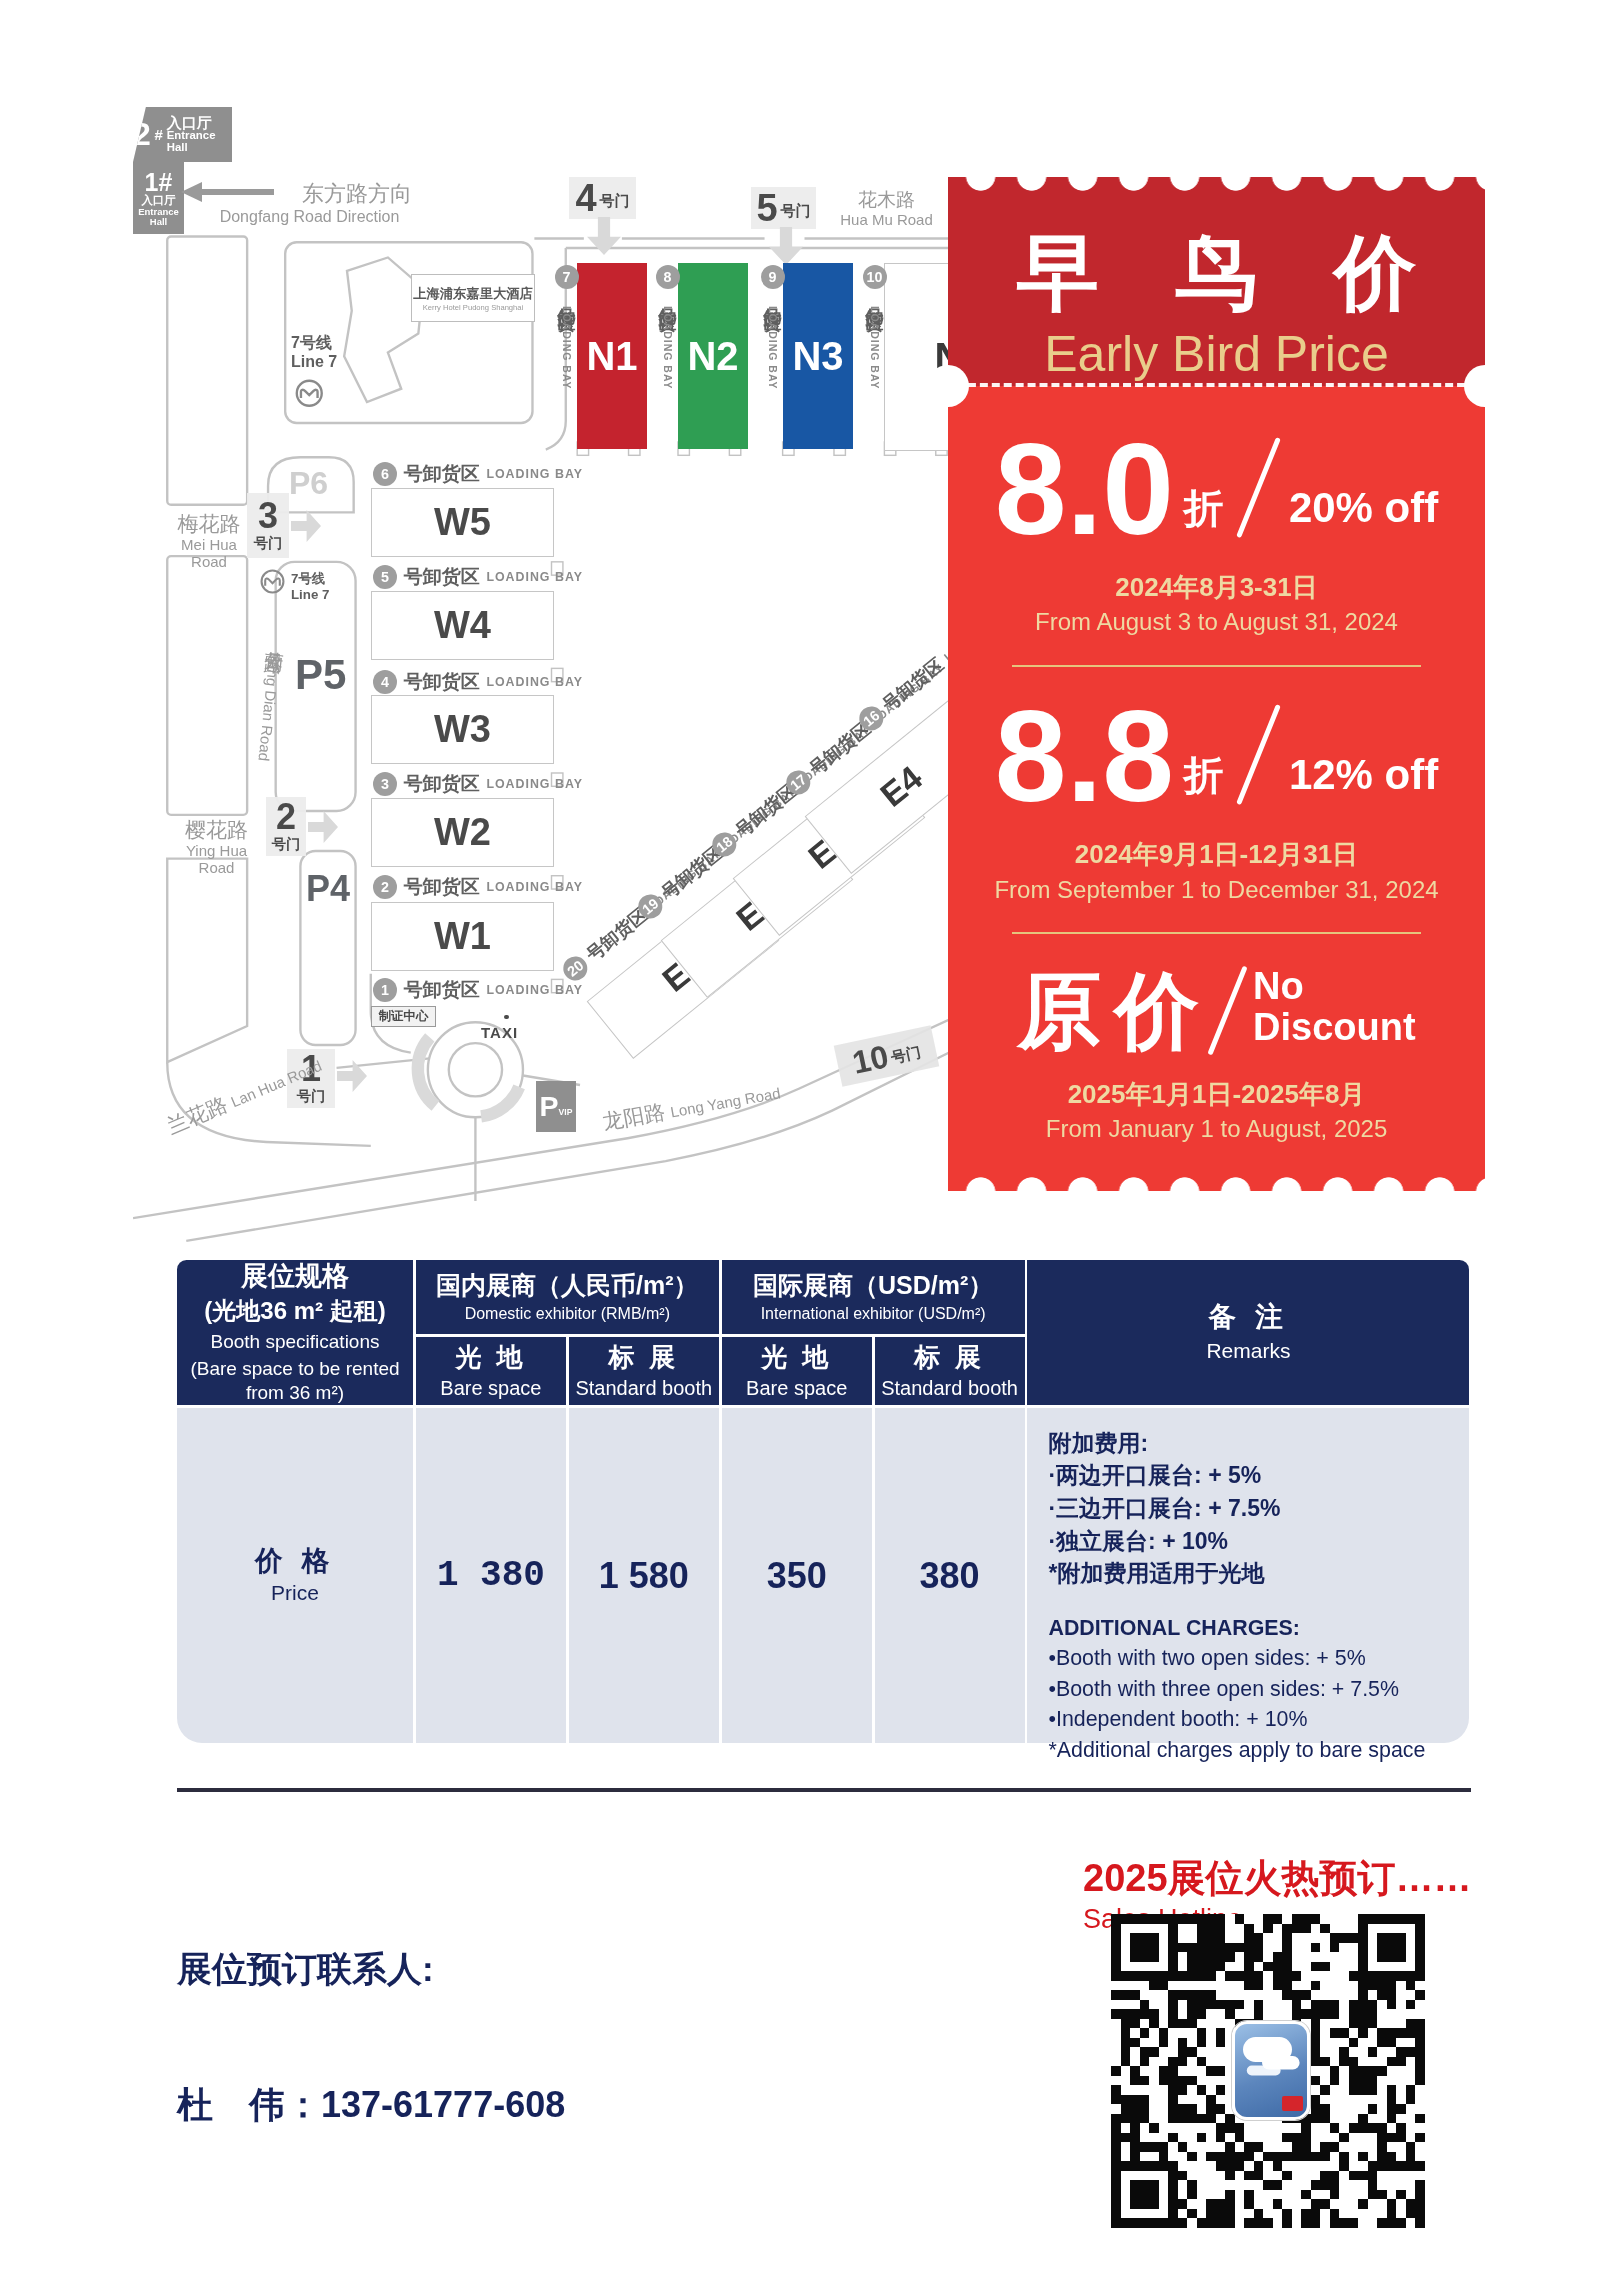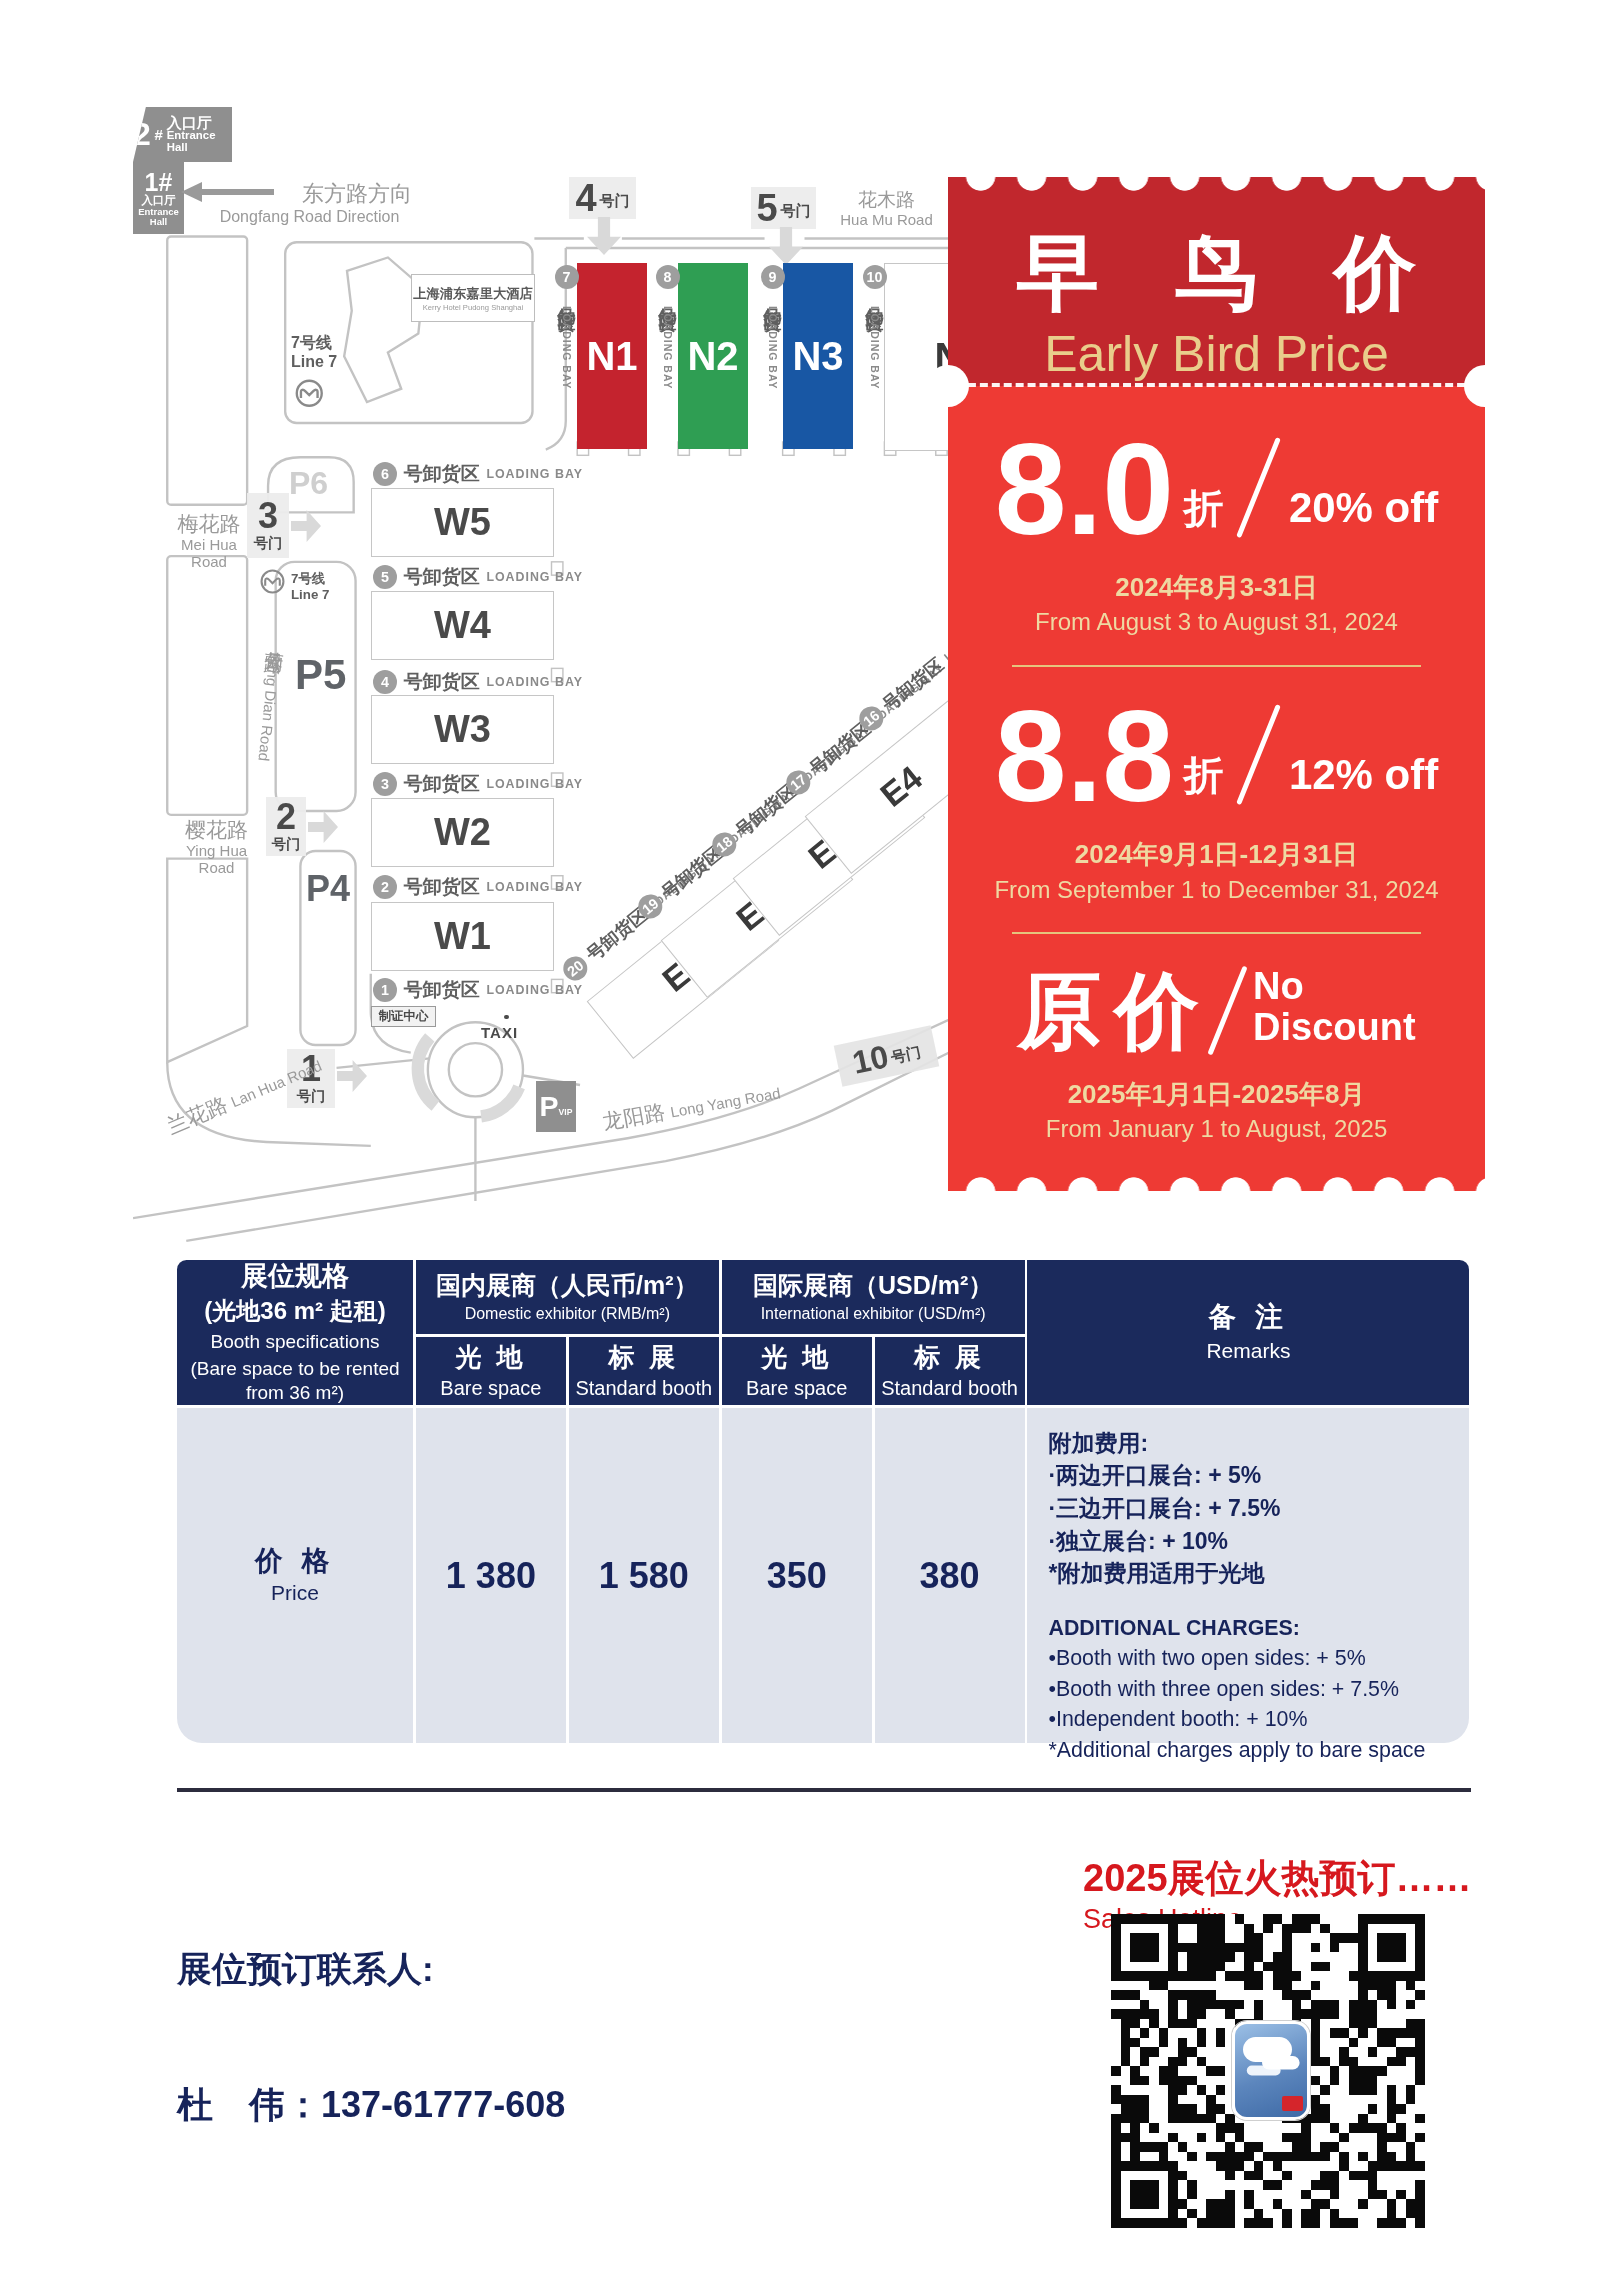--- a/index.html
+++ b/index.html
@@ -148,21 +148,21 @@
   .spec .cn1{font-size:27px;font-weight:bold;} .spec .cn2{font-size:24px;font-weight:bold;margin-top:1.9px;}
   .spec .en{font-size:19px;margin-top:3.8px;padding:0 7.6px;}
   .g1{grid-area:1/2/2/4;} .g2{grid-area:1/4/2/6;}
   .group .cn{font-size:25px;font-weight:bold;} .group .en{font-size:16px;margin-top:1.9px;}
   .remarks-h{grid-area:1/6/3/7;border-top-right-radius:9.5px;}
   .remarks-h .cn{font-size:27.6px;font-weight:bold;letter-spacing:5.7px;} .remarks-h .en{font-size:21px;margin-top:3.8px;}
   .sub1{grid-area:2/2;} .sub2{grid-area:2/3;} .sub3{grid-area:2/4;} .sub4{grid-area:2/5;}
   .subc .cn{font-size:26px;font-weight:bold;letter-spacing:3.8px;} .subc .en{font-size:20px;margin-top:1.9px;}
   .b-label{grid-area:3/1;border-bottom-left-radius:25px;}
   .b-label .cn{font-size:27.6px;font-weight:bold;letter-spacing:5.7px;} .b-label .en{font-size:21px;margin-top:1.9px;}
-  .v1{grid-area:3/2;} .v2{grid-area:3/3;} .v3{grid-area:3/4;} .v4{grid-area:3/5;}
+  .v1{grid-area:3/2;font-family:Liberation Mono, monospace;} .v2{grid-area:3/3;} .v3{grid-area:3/4;} .v4{grid-area:3/5;}
   .val{font-size:36px;font-weight:bold;}
   .remarks-body{grid-area:3/6;border-bottom-right-radius:25px;align-items:flex-start;justify-content:flex-start;
      text-align:left;padding:19px 9.5px 0 21px;box-sizing:border-box;}
   .rk{font-size:23px;line-height:1.42;color:#16235a;}
   .rk div:first-child{font-weight:bold;}
   .rk.cnb div{font-weight:bold;}
   .rk-en{margin-top:23px;font-size:21.4px;}
   .rk-en div:first-child{font-weight:bold;}
 
   

